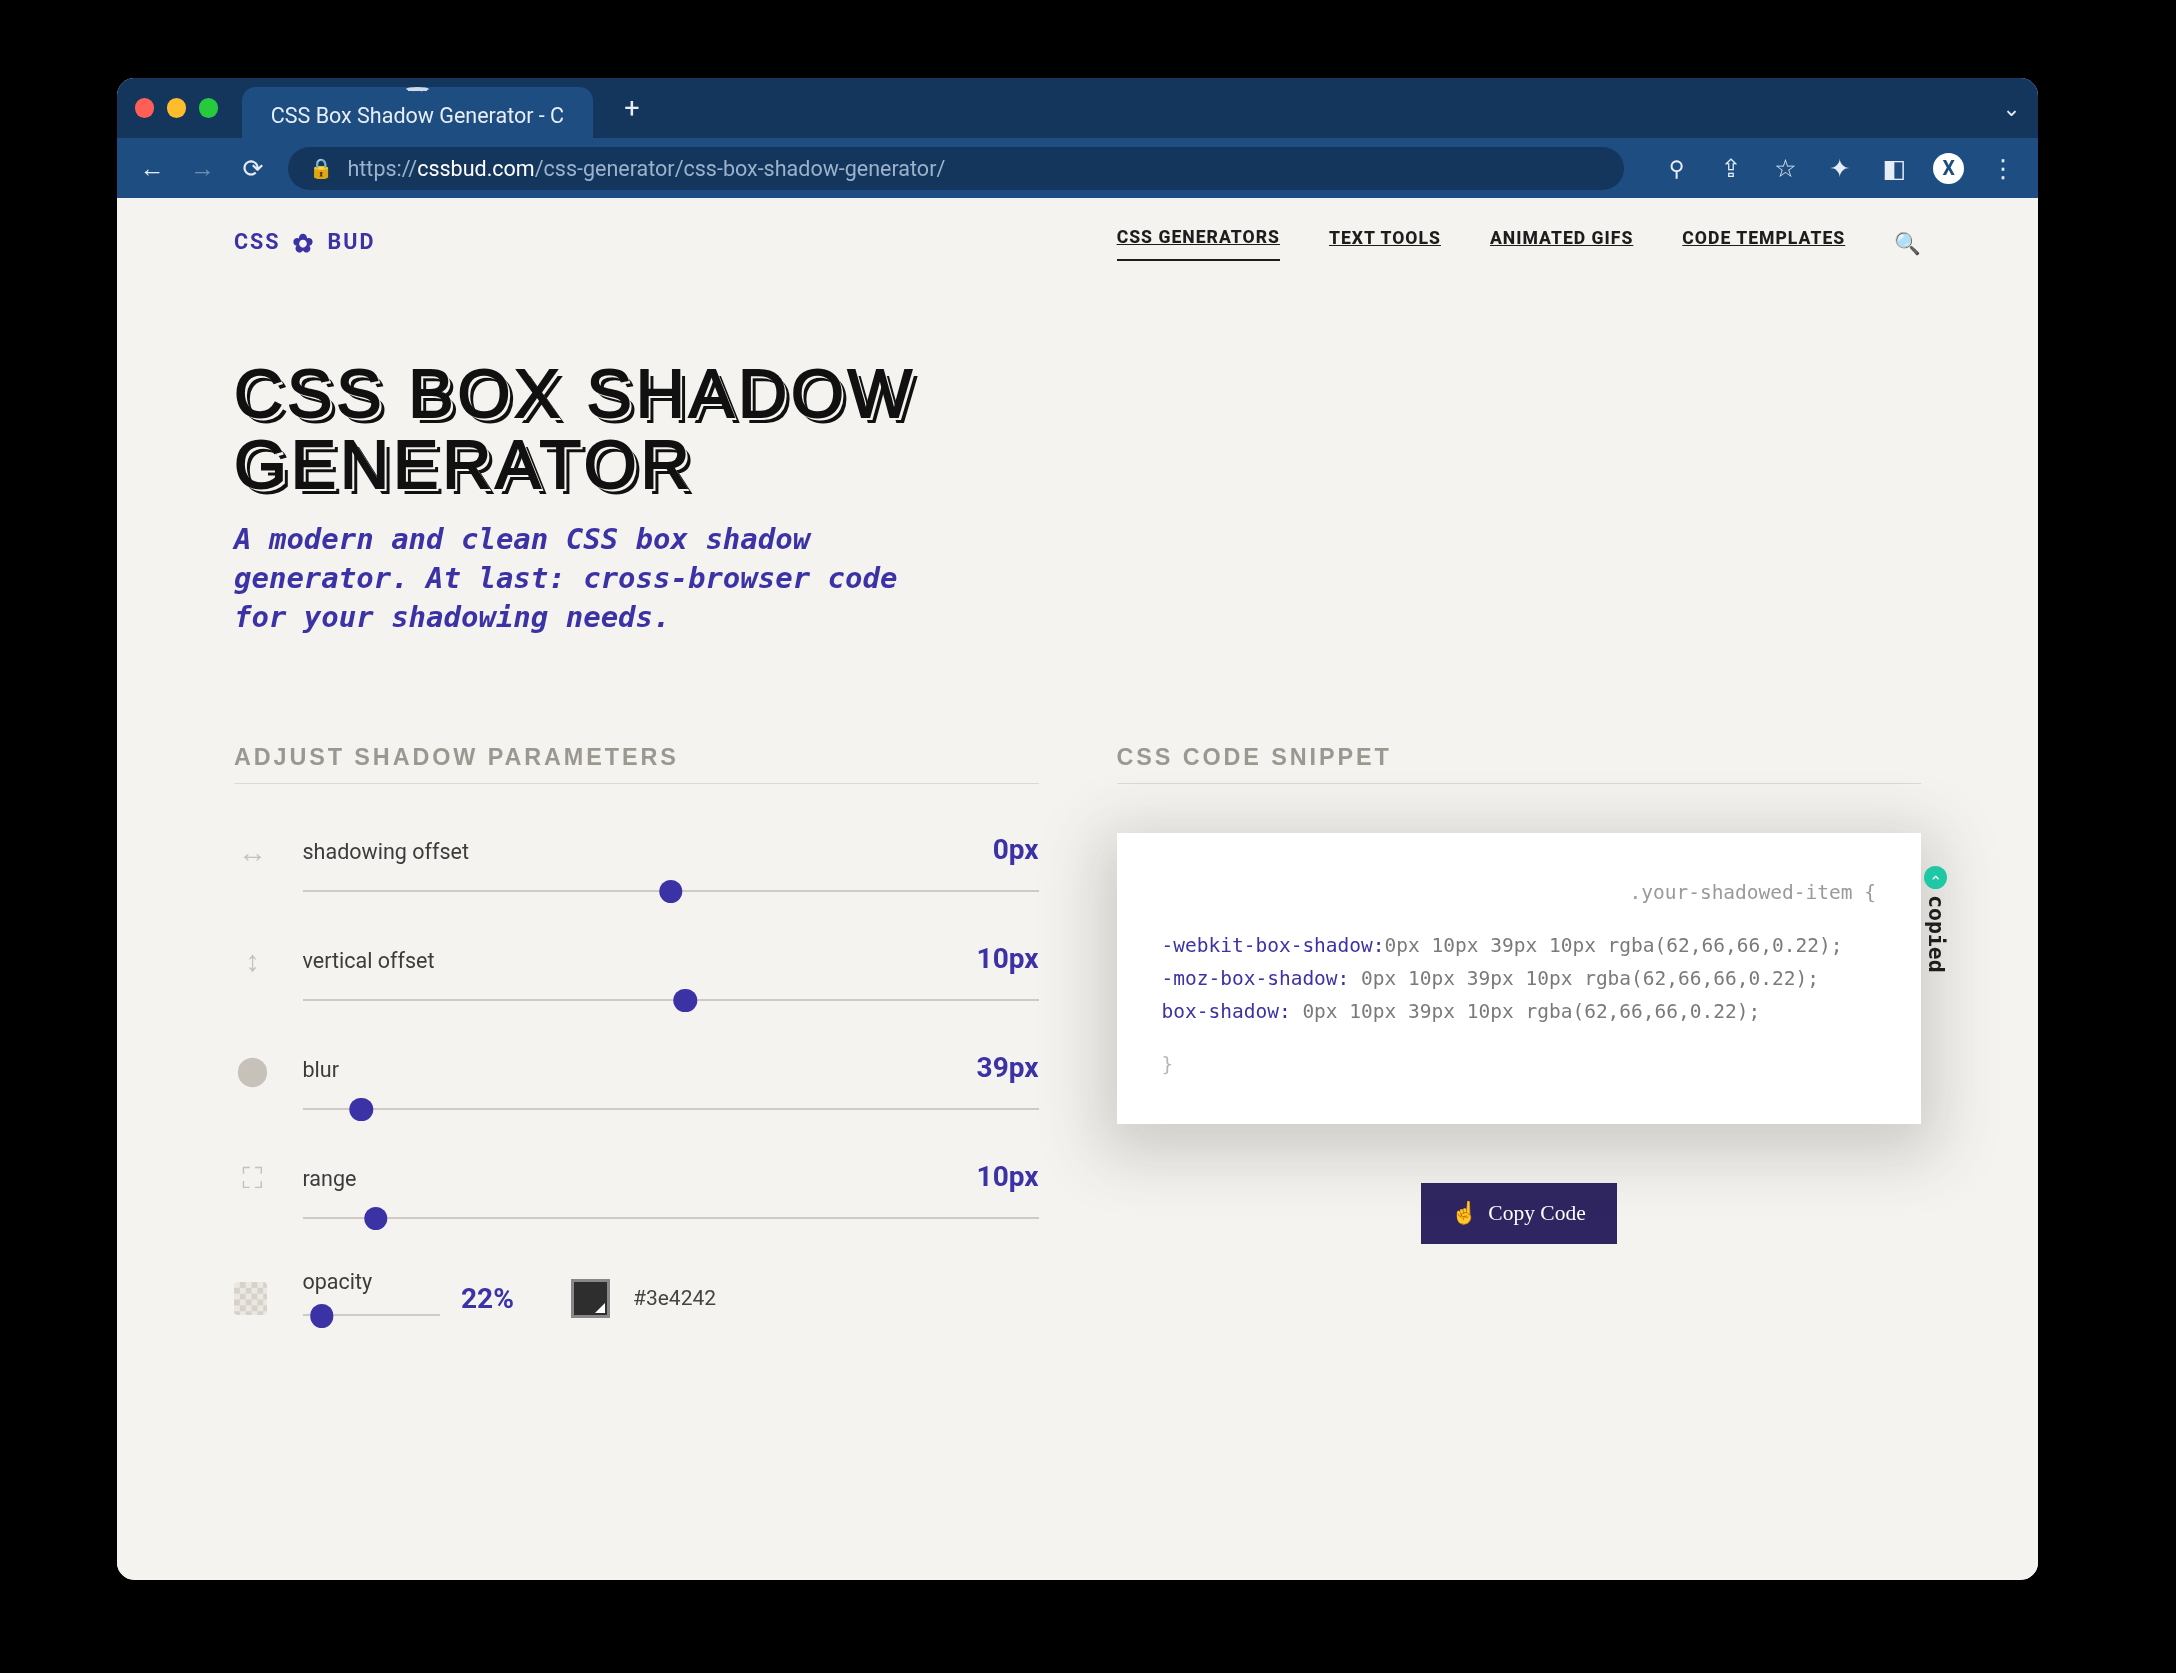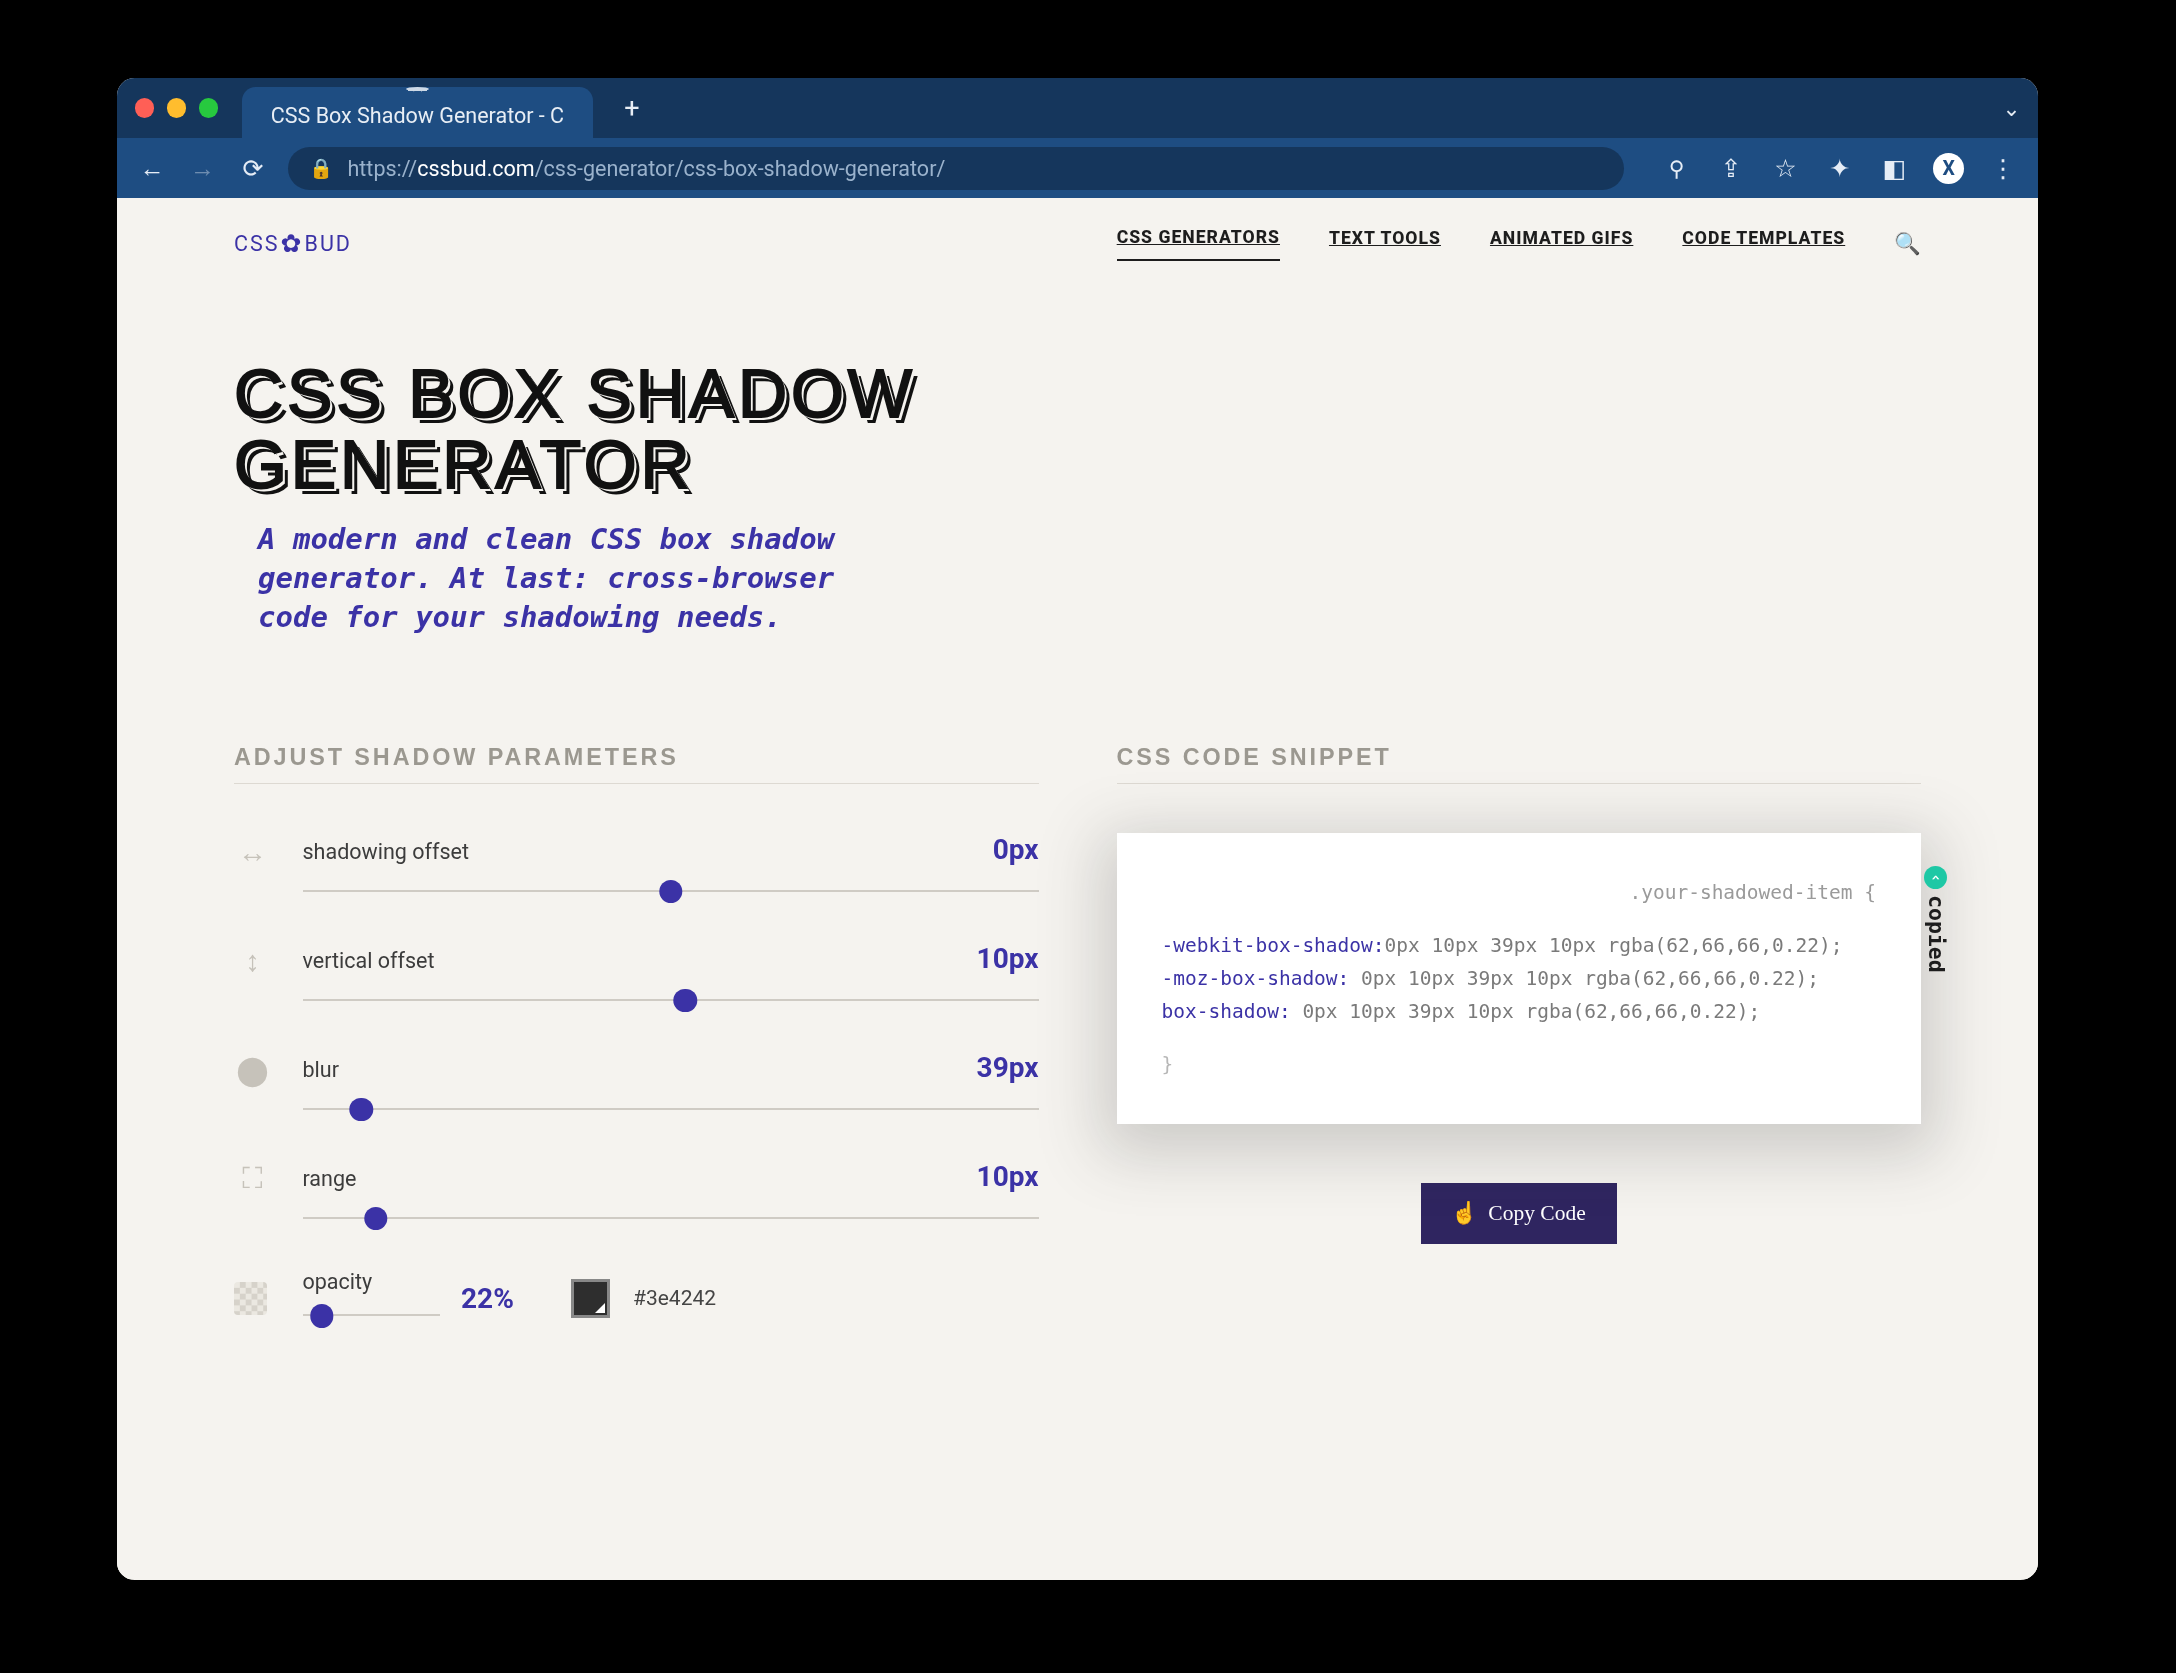--- a/index.html
+++ b/index.html
@@ -21,29 +21,29 @@
 .urlbar { flex:1; height:43px; background:#15365c; border-radius:21.5px; display:flex; align-items:center; padding:0 21.5px; gap:13.7px; color:#c6d3e2; font-size:21.5px; }
 .urlbar .lock { font-size:19.5px; }
 .urlbar .u-host { color:#fff; }
 .urlbar .u-path { color:#9ab2cc; }
 .tb-right { display:flex; gap:23.4px; align-items:center; margin-left:17.6px; }
 .avatar-icon { width:31px; height:31px; border-radius:50%; background:#fff; color:#1e4d82; display:flex; align-items:center; justify-content:center; font-weight:700; font-size:19.5px; }
 .content { position:relative; height:calc(100% - 121px); overflow:auto; background:#f5f3ef; }
 .content::-webkit-scrollbar { width:13.7px; }
 .content::-webkit-scrollbar-thumb { background:#c8c5bf; border-radius:9.8px; }
 .site-nav { display:flex; align-items:center; padding:29px 117px; gap:49px; }
-.logo { color:#3b32a6; font-weight:400; letter-spacing:2px; font-size:21.5px; display:flex; align-items:center; gap:1px; }
+.logo { color:#3b32a6; font-weight:700; letter-spacing:2px; font-size:21.5px; display:flex; align-items:flex-start; gap:12px; }
 .logo-flower { color:#3b32a6; font-size:25px; }
 .navitems { margin-left:auto; display:flex; gap:49px; align-items:center; }
 .navitem { font-size:17.6px; font-weight:800; letter-spacing:1px; color:#1d1d1d; text-transform:uppercase; padding-bottom:11.7px;text-decoration:underline; }
 .navitem.active { border-bottom:2.9px solid #1d1d1d; }
 .search-ico { font-size:21.5px; cursor:pointer; }
 .hero { padding:68px 117px 29px; max-width:917px; }
 .hero-title { font-family:"Impact","Arial Black",sans-serif; font-size:68px; line-height:1.05; letter-spacing:3.9px; font-weight:400; color:#111; -webkit-text-stroke:2px #111; text-shadow: 2.9px 2.9px 0 #f5f3ef, 5.9px 5.9px 0 #111; text-transform:uppercase; }
-.hero-sub { margin-top:19.5px; font-family:"Menlo","Consolas",monospace; font-size:29px; font-style:italic; font-weight:700; color:#3b32a6; line-height:1.35;margin-left:24px; }
+.hero-sub { margin-top:19.5px; font-family:"Menlo","Consolas",monospace; font-size:29px; font-style:italic; font-weight:700; color:#3b32a6; line-height:1.35; }
 .panels { display:flex; gap:78px; padding:78px 117px 59px;justify-content:space-between; }
 .panel { flex:1; }
 .panel-hd { font-family:"Arial Black",sans-serif; font-size:23.4px; letter-spacing:2.9px; color:#9b9890; font-weight:900; text-transform:uppercase; padding-bottom:11.7px; border-bottom:1px solid #ddd9d2; margin-bottom:49px; }
 .param { display:grid; grid-template-columns:47px 1fr; gap:21.5px; margin-bottom:39px; align-items:start; }
 .picon { width:37px; height:37px; color:#c6c2ba; display:flex; align-items:center; justify-content:center; font-size:29px; }
 .prow { position:relative; }
 .plabel-row { display:flex; justify-content:space-between; align-items:baseline; margin-bottom:13.7px; }
 .plabel { font-size:21.5px; color:#3c3c3c; }
 .pval { font-size:28px; font-weight:700; color:#3b32a6; }
 .slider { position:relative; height:23.4px; }

